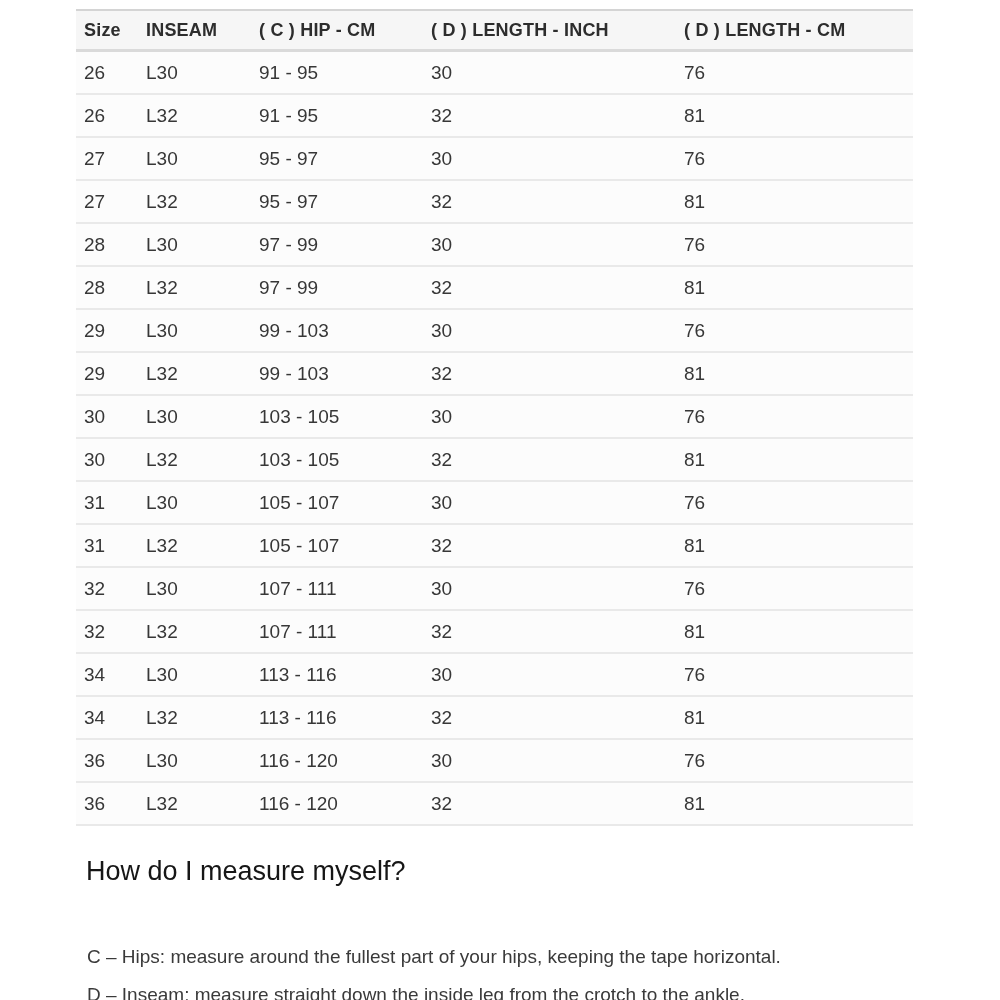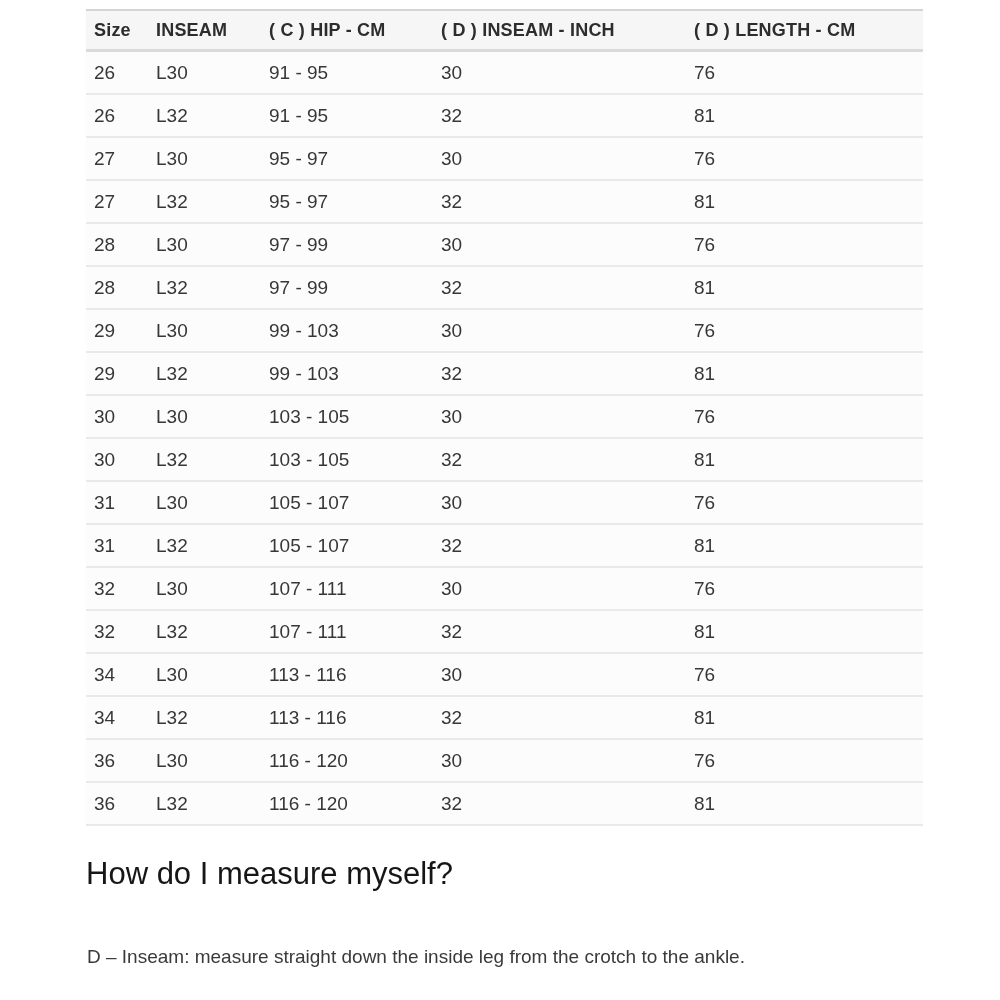--- a/index.html
+++ b/index.html
@@ -6,21 +6,21 @@
     margin: 0;
     padding: 0;
     width: 1000px;
     height: 1000px;
     background: #ffffff;
     font-family: "Liberation Sans", sans-serif;
     overflow: hidden;
   }
   .size-chart-wrap {
     position: absolute;
-    left: 86px;
+    left: 76px;
     top: 9px;
     width: 837px;
   }
   table.size-chart {
     width: 837px;
     table-layout: fixed;
     border-collapse: collapse;
     background: #fcfcfc;
   }
   table.size-chart th {
@@ -45,21 +45,21 @@
     font-weight: 400;
     color: #373737;
     border-bottom: 2px solid #e9e9e9;
     white-space: nowrap;
   }
   .measure-heading {
     position: absolute;
     left: 86px;
     top: 856px;
     margin: 0;
-    font-size: 31px;
+    font-size: 27px;
     font-weight: 400;
     color: #161616;
     letter-spacing: 0px;
   }
   .measure-lines {
     position: absolute;
     left: 87px;
     top: 938px;
     font-size: 19px;
     line-height: 38px;
@@ -79,21 +79,21 @@
       <col style="width:113px">
       <col style="width:172px">
       <col style="width:253px">
       <col style="width:237px">
     </colgroup>
     <thead>
       <tr>
           <th>Size</th>
           <th>INSEAM</th>
           <th>( C ) HIP - CM</th>
-          <th>( D ) INSEAM - INCH</th>
+          <th>( D ) LENGTH - INCH</th>
           <th>( D ) LENGTH - CM</th>
         </tr>
     </thead>
     <tbody>
         <tr>
           <td>26</td>
           <td>L30</td>
           <td>91 - 95</td>
           <td>30</td>
           <td>76</td>
@@ -217,14 +217,15 @@
           <td>32</td>
           <td>81</td>
         </tr>
       </tbody>
   </table>
 </div>
 
 <h1 class="measure-heading">How do I measure myself?</h1>
 
 <div class="measure-lines">
+  <p>C – Hips: measure around the fullest part of your hips, keeping the tape horizontal.</p>
   <p>D – Inseam: measure straight down the inside leg from the crotch to the ankle.</p>
 </div>
 
 </body></html>

